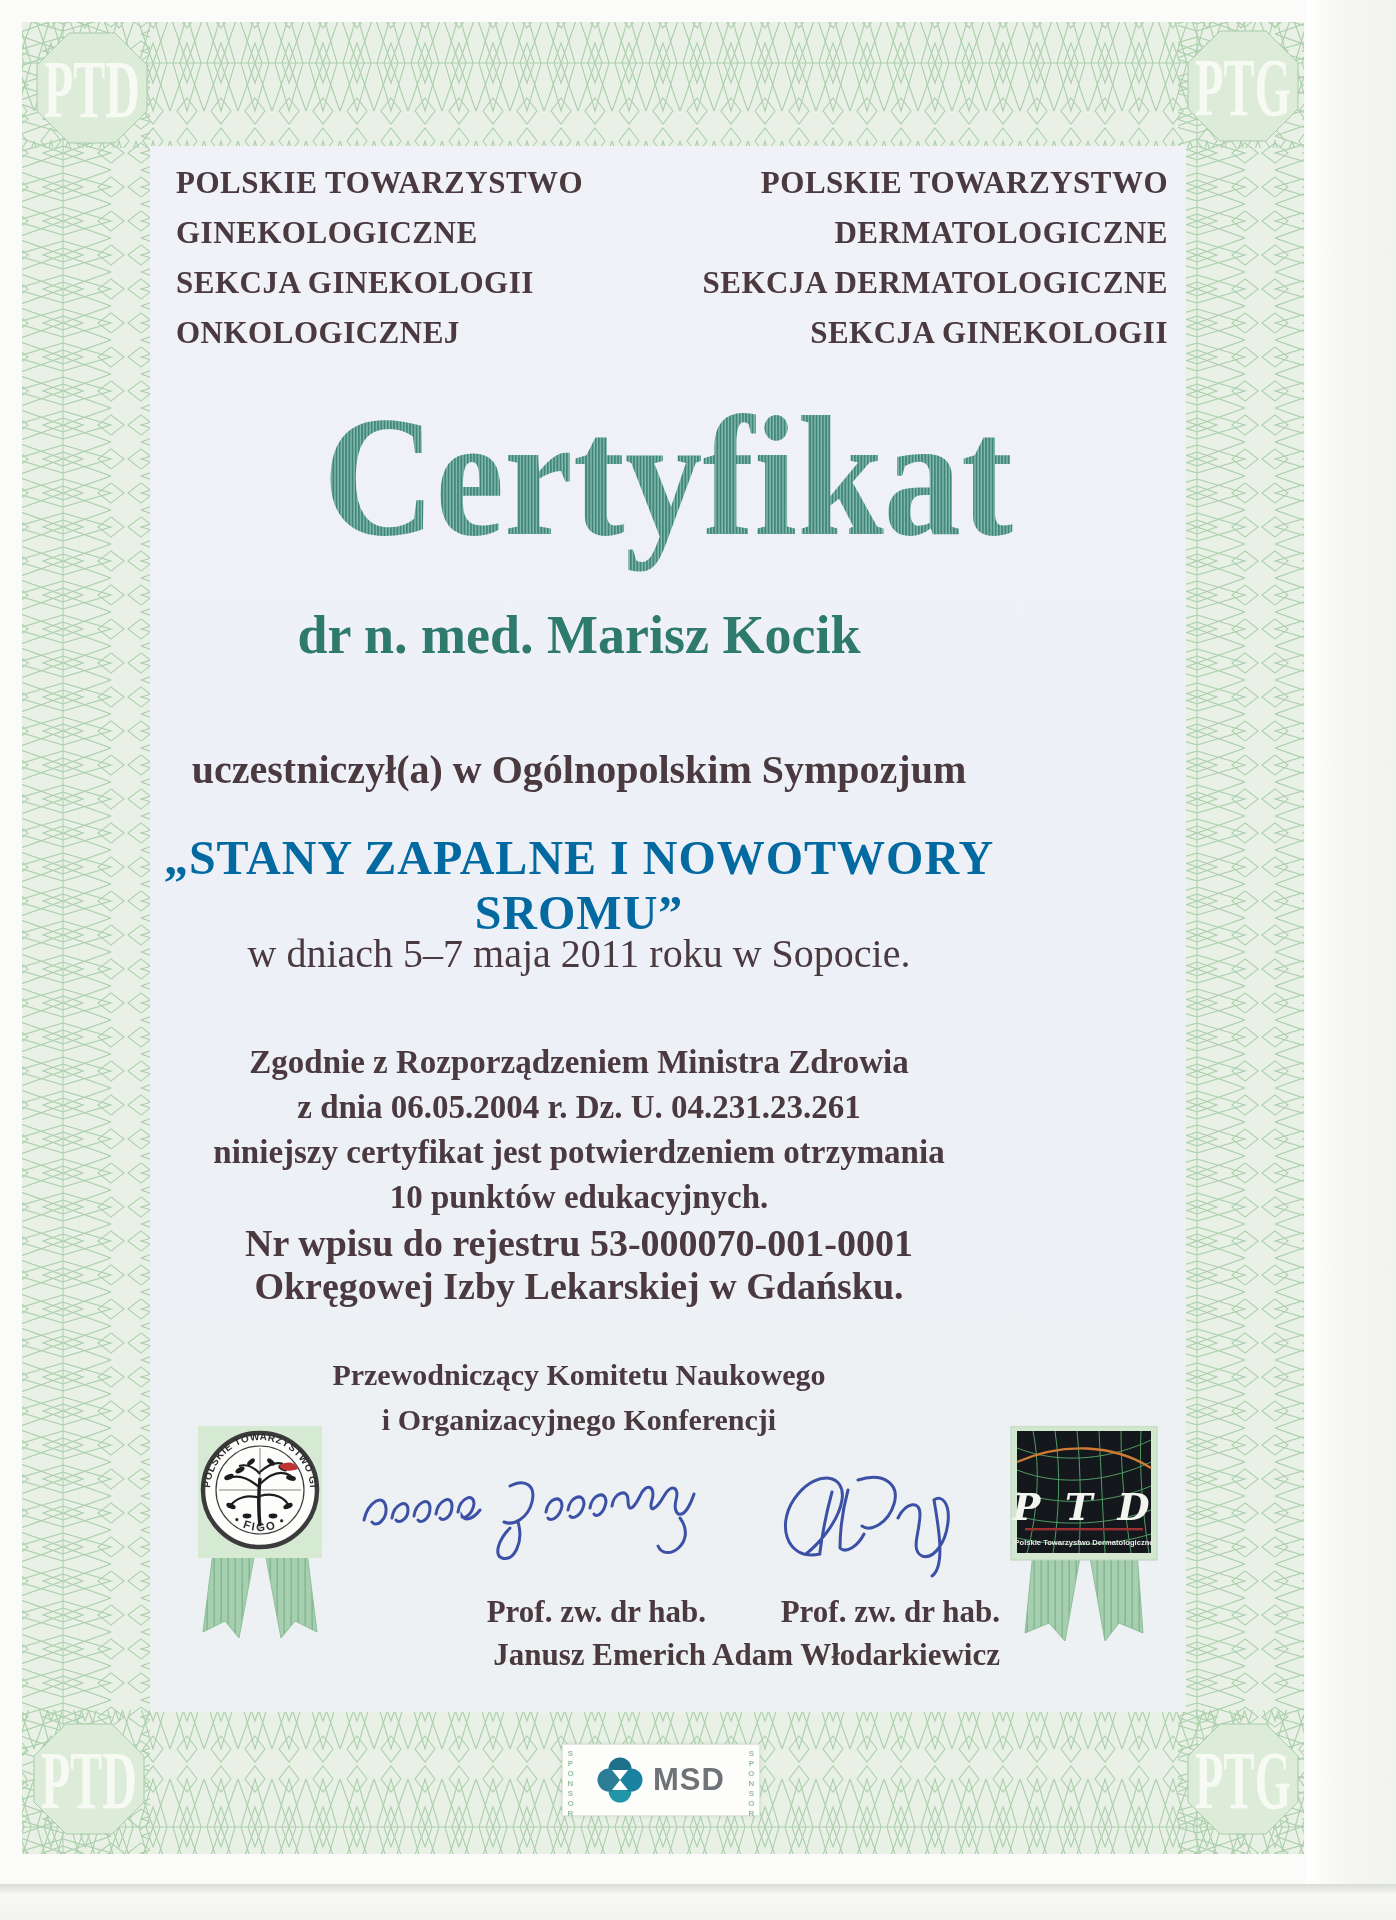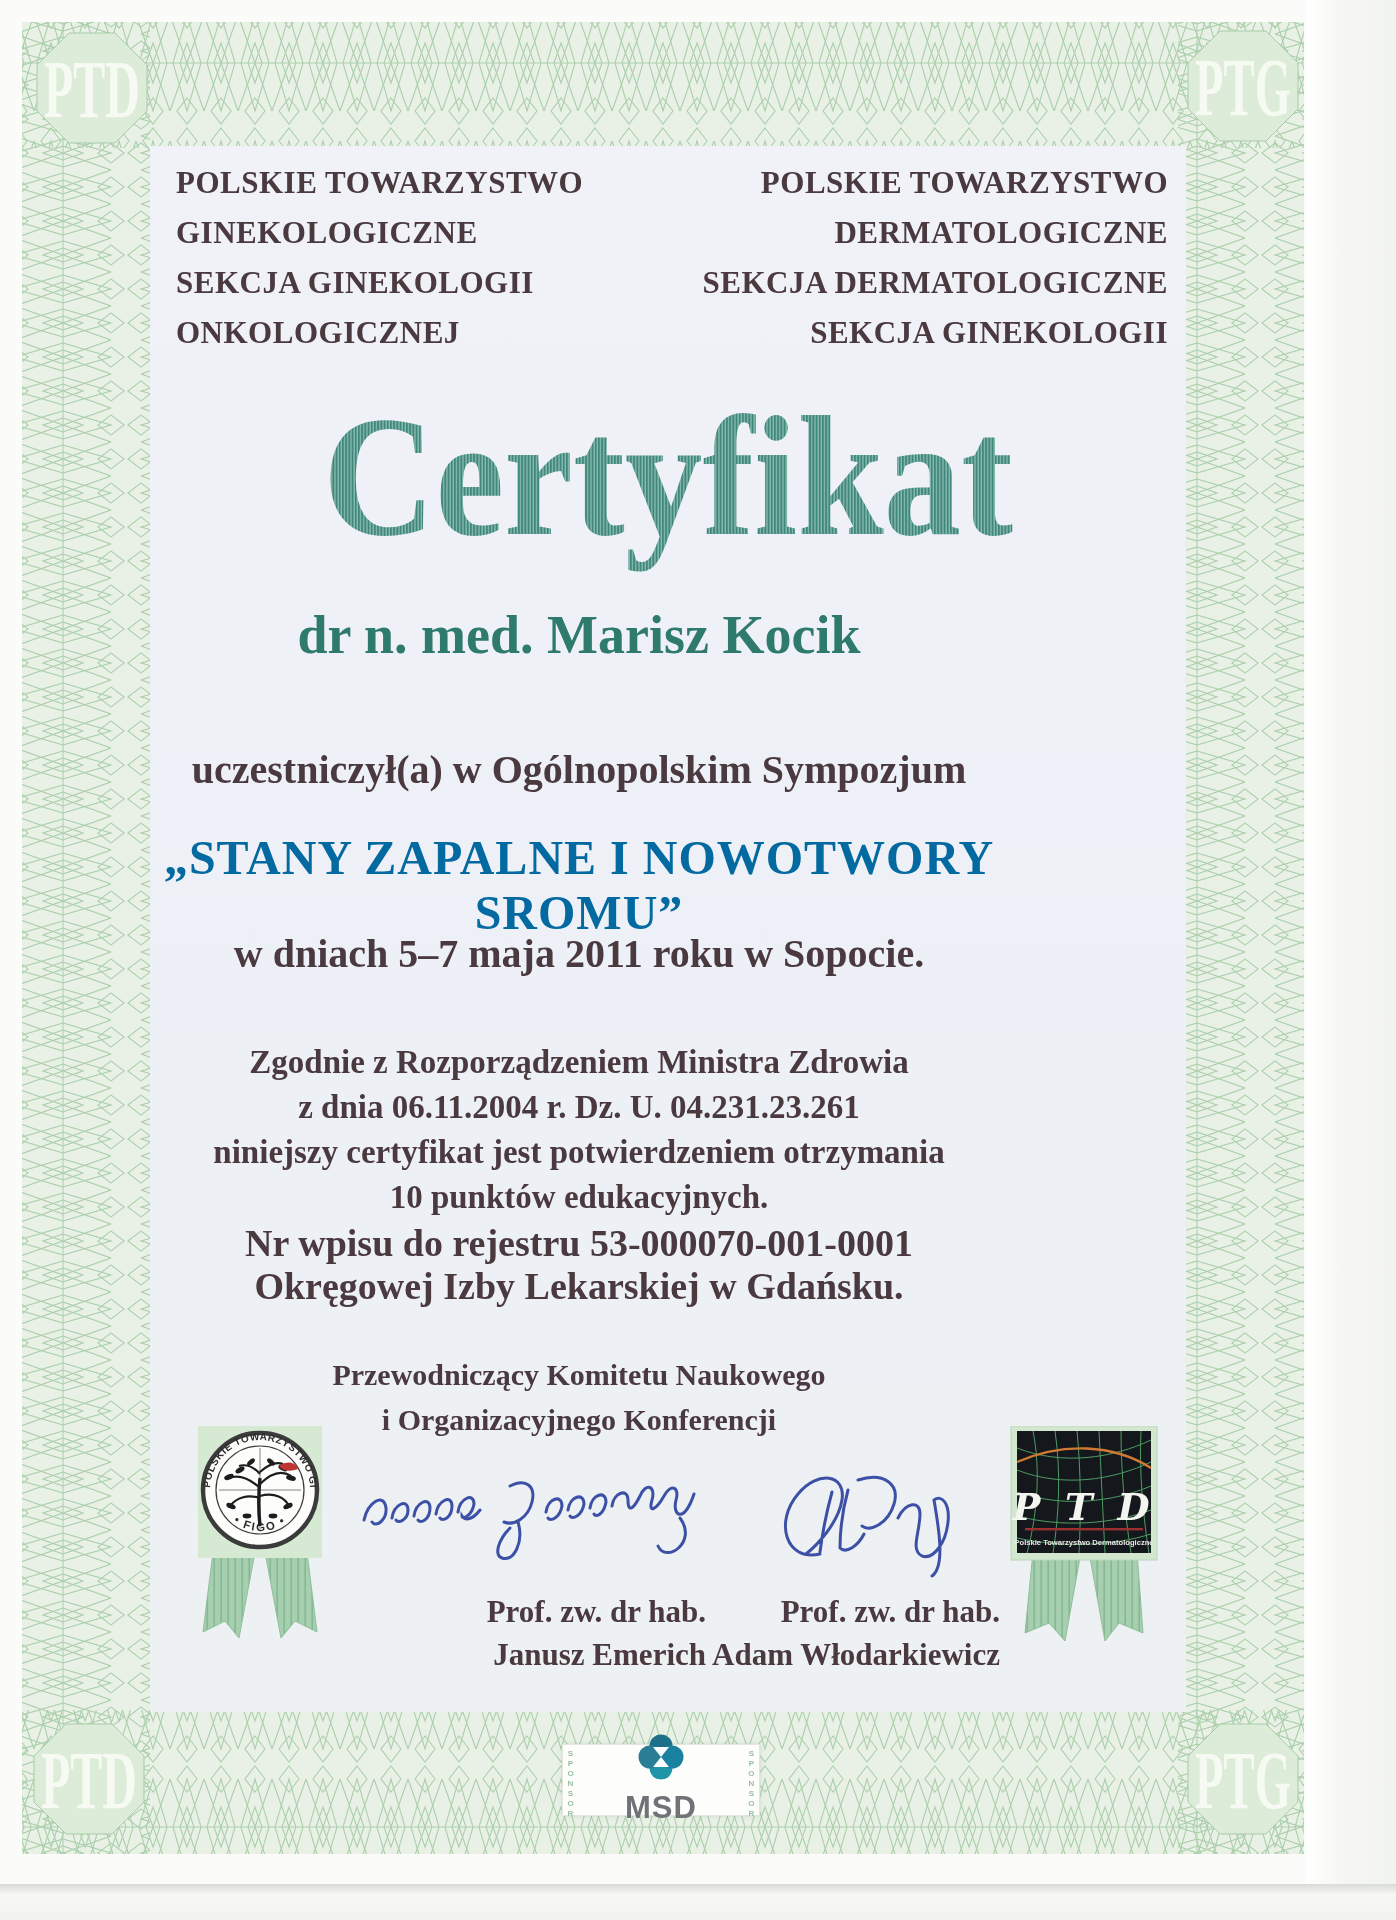--- a/index.html
+++ b/index.html
@@ -11,21 +11,21 @@
   .cert{position:absolute;left:0;top:0;width:1396px;height:1920px;}
   .border-svg{position:absolute;left:0;top:0;z-index:0;}
   .txt{position:absolute;z-index:3;color:#4a3a40;}
   .center-col{left:150px;width:858px;text-align:center;}
   .hdr{font-size:31px;font-weight:bold;line-height:50px;letter-spacing:.5px;}
   .hdr-left{left:176px;top:158px;text-align:left;}
   .hdr-right{left:560px;width:608px;top:158px;text-align:right;}
   .name{top:604px;font-size:54px;font-weight:bold;color:#2e7b6e;}
   .attend{top:746px;font-size:40px;font-weight:bold;}
   .sympo{top:830px;font-size:48px;font-weight:bold;color:#0369a1;letter-spacing:1px;}
-  .dateline{top:930px;font-size:40px;font-weight:bold;}
+  .dateline{top:930px;font-size:40px;font-weight:normal;}
   .legal{top:1040px;font-size:33px;font-weight:bold;line-height:45px;}
   .registry{top:1222px;font-size:38px;font-weight:bold;line-height:43px;}
   .chair{top:1352px;font-size:30px;font-weight:bold;line-height:45px;}
   .prof{top:1590px;font-size:31px;font-weight:bold;line-height:43px;text-align:right;width:300px;}
   .prof-left{left:406px;}
   .prof-right{left:700px;}
   .title-wrap{position:absolute;left:150px;top:372px;width:1135px;height:210px;z-index:3;}
   .sig-svg{position:absolute;left:350px;top:1458px;z-index:4;}
   .logo-svg{position:absolute;z-index:4;}
   .seal-left{left:183px;top:1426px;}
@@ -35,21 +35,21 @@
     background:#fdfdfc;border:1px solid #e3e6de;
     display:flex;align-items:center;justify-content:space-between;
     box-shadow:0 0 4px rgba(120,140,120,.25);
   }
   .sponsor-col{
     writing-mode:vertical-rl;text-orientation:upright;
     font-family:"Liberation Sans", sans-serif;
     font-size:8px;font-weight:bold;color:#98bf9f;letter-spacing:1px;
     height:62px;text-align:center;margin:0 3px;
   }
-  .msd-wrap{display:flex;align-items:center;gap:10px;flex-direction:column;}
+  .msd-wrap{display:flex;align-items:center;gap:10px;}
   .msd-text{
     font-family:"Liberation Sans", sans-serif;
     font-size:31px;font-weight:bold;color:#6f7276;letter-spacing:1px;
   }
   .scan-right{
     position:absolute;left:1306px;top:0;width:90px;height:1920px;z-index:6;
     background:linear-gradient(90deg,#ffffff 0%,#f6f7f3 40%,#f1f3ee 100%);
   }
   .scan-bottom{
     position:absolute;left:0;top:1884px;width:1396px;height:36px;z-index:6;
@@ -134,21 +134,21 @@
     </svg>
   </div>
 
   <div class="txt center-col name">dr n. med. Marisz Kocik</div>
   <div class="txt center-col attend">uczestniczył(a) w Ogólnopolskim Sympozjum</div>
   <div class="txt center-col sympo">„STANY ZAPALNE I NOWOTWORY SROMU”</div>
   <div class="txt center-col dateline">w dniach 5–7 maja 2011 roku w Sopocie.</div>
 
   <div class="txt center-col legal">
     <div>Zgodnie z Rozporządzeniem Ministra Zdrowia</div>
-    <div>z dnia 06.11.2004 r. Dz. U. 04.231.23.261</div>
+    <div>z dnia 06.05.2004 r. Dz. U. 04.231.23.261</div>
     <div>niniejszy certyfikat jest potwierdzeniem otrzymania</div>
     <div>10 punktów edukacyjnych.</div>
   </div>
 
   <div class="txt center-col registry">
     <div>Nr wpisu do rejestru 53-000070-001-0001</div>
     <div>Okręgowej Izby Lekarskiej w Gdańsku.</div>
   </div>
 
   <div class="txt center-col chair">

